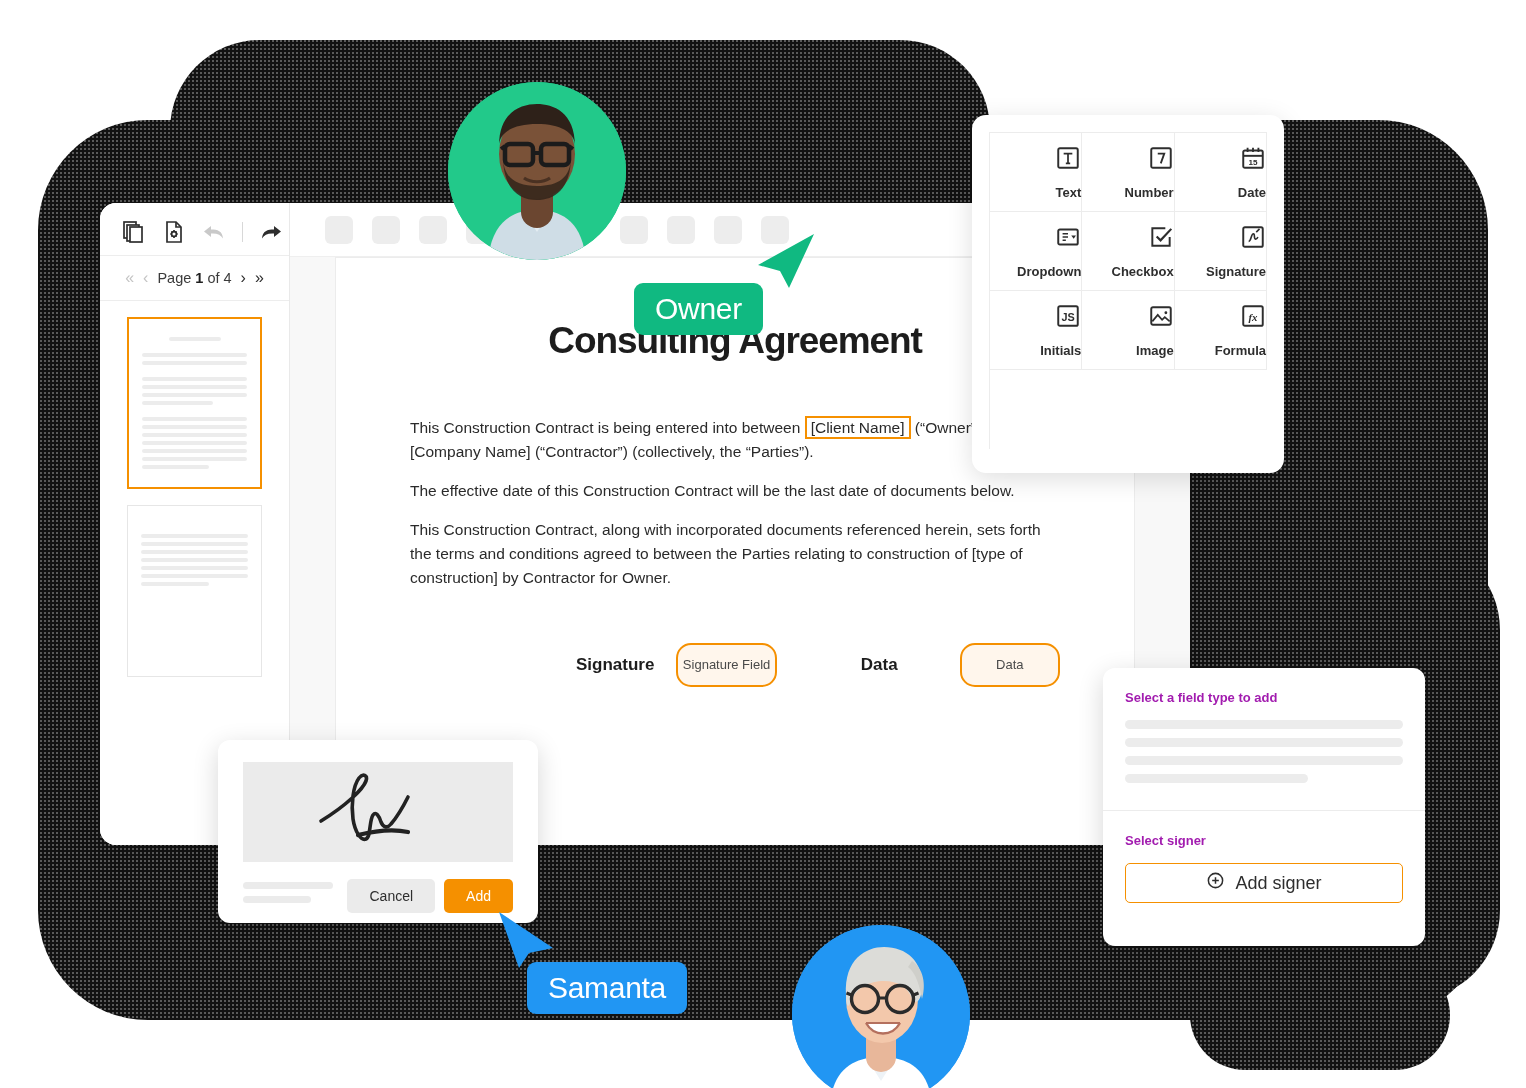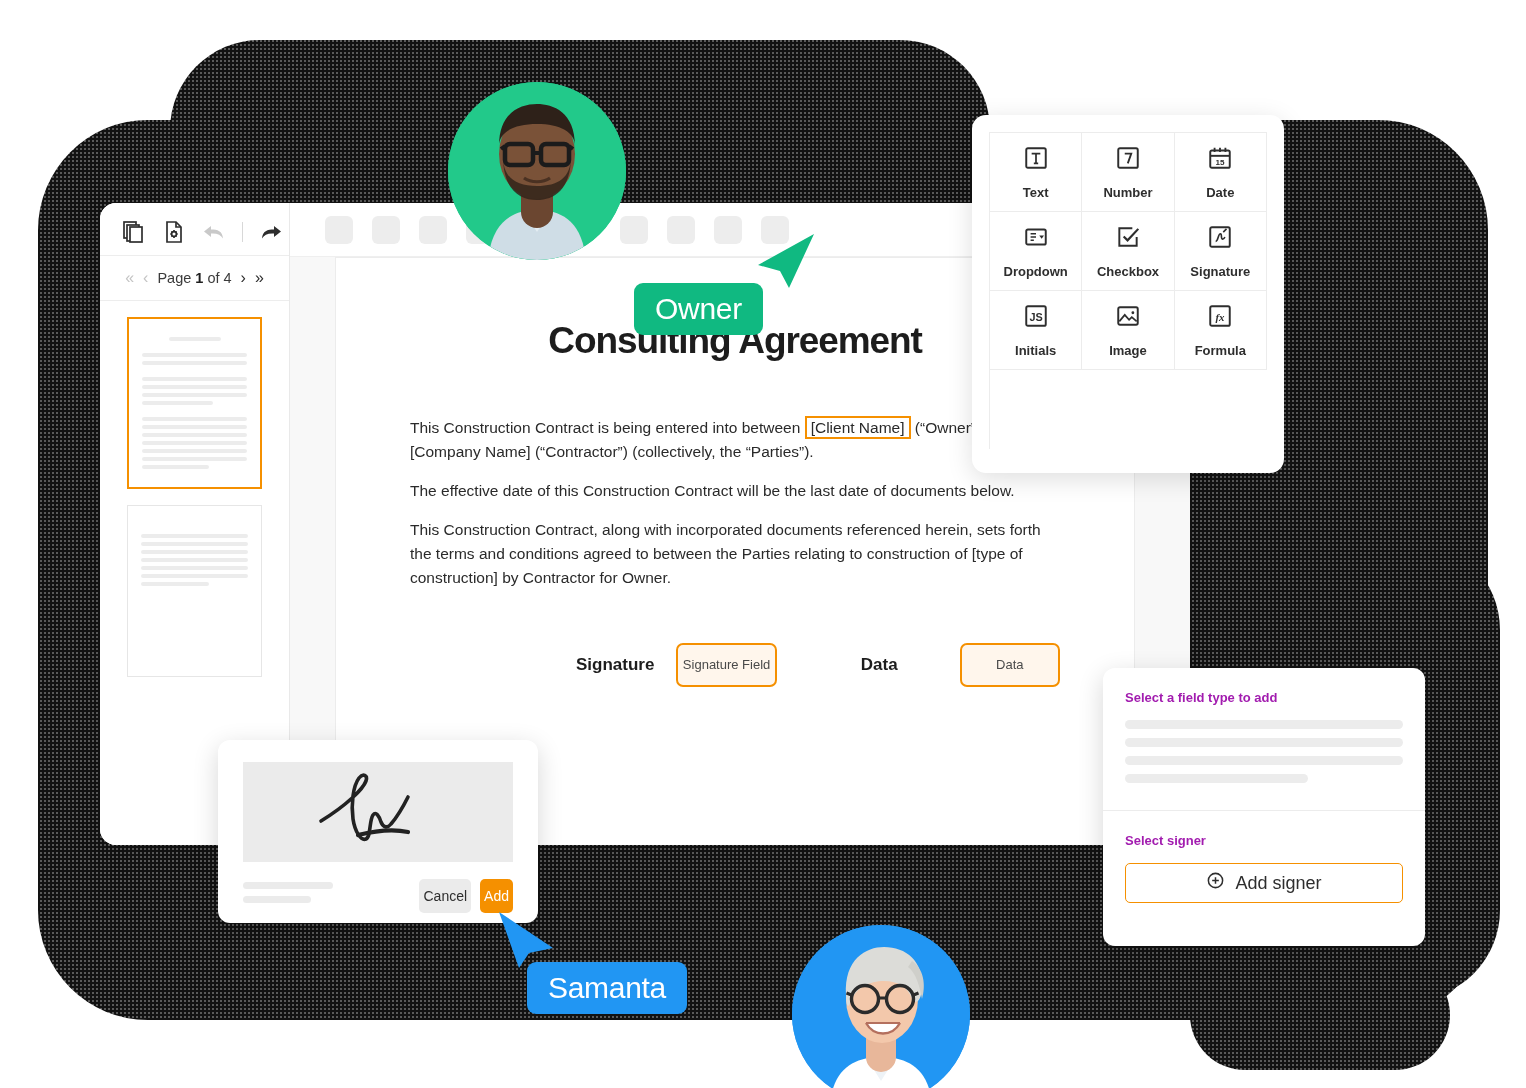--- a/index.html
+++ b/index.html
@@ -175,21 +175,21 @@
   .sig-row {
     display: flex;
     align-items: center;
     padding: 38px 0 0 166px;
     gap: 22px;
   }
   .sig-label { font-size: 17px; font-weight: bold; color: #1d1d1d; }
   .field-box {
     border: 2px solid #f59000;
     background: #fff6ec;
-    border-radius: 7px;
+    border-radius: 15px;
     font-size: 13px;
     color: #4a4a4a;
     display: flex;
     align-items: center;
     justify-content: center;
   }
   .field-sig { width: 122px; height: 40px; }
   .field-data { width: 122px; height: 40px; margin-left: 40px; }
 
   
@@ -208,21 +208,21 @@
     grid-template-columns: repeat(3, 1fr);
     border-top: 1px solid #ececec;
     border-left: 1px solid #ececec;
   }
   .pal-cell {
     border-right: 1px solid #ececec;
     border-bottom: 1px solid #ececec;
     height: 78px;
     display: flex;
     flex-direction: column;
-    align-items: center;
+    align-items: flex-end;
     justify-content: center;
     gap: 14px;
     cursor: pointer;
   }
   .pal-cell.empty { border-right-color: transparent; border-bottom-color: transparent; }
   .pal-label {
     font-size: 13px;
     font-weight: bold;
     color: #2e2e2e;
     text-align: center;
@@ -253,21 +253,21 @@
     align-items: center;
     margin-top: 17px;
   }
   .sig-lines { flex: 1; }
   .sig-lines .tl { width: 90px; height: 7px; margin-bottom: 7px; border-radius: 4px; background:#ebebeb; }
   .sig-lines .tl.s2 { width: 68px; }
   .btn {
     border: none;
     border-radius: 5px;
     font-size: 14px;
-    padding: 9px 4px;
+    padding: 9px 22px;
     cursor: pointer;
     font-family: "Liberation Sans", sans-serif;
   }
   .btn-cancel { background: #ebebeb; color: #2e2e2e; }
   .btn-add { background: #f59000; color: #ffffff; margin-left: 9px; }
 
   
   .select-panel {
     position: absolute;
     left: 1103px; top: 668px;

